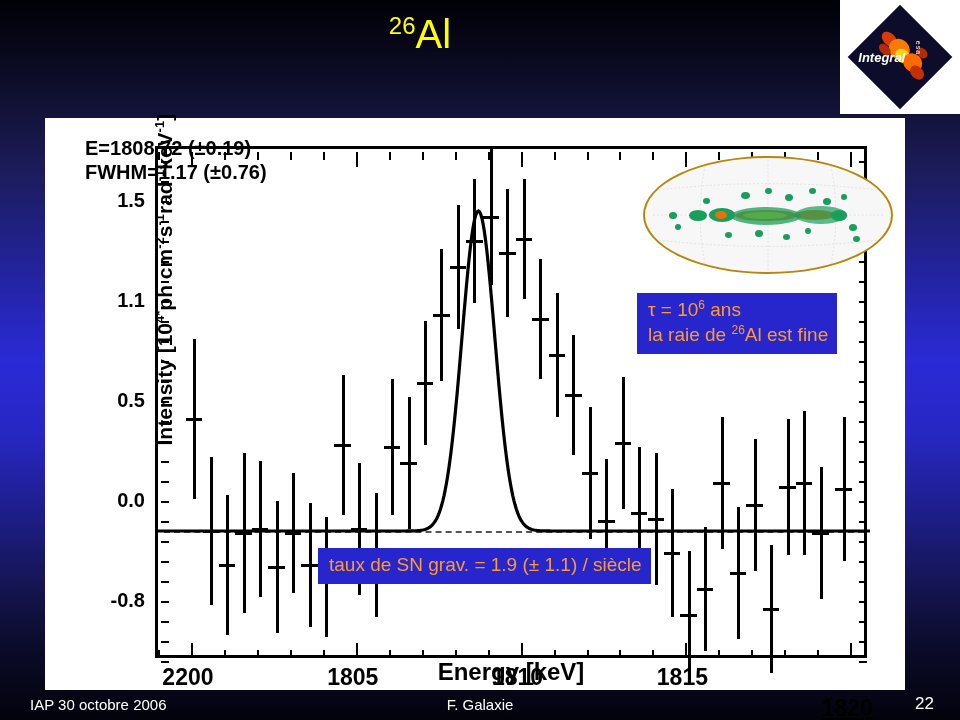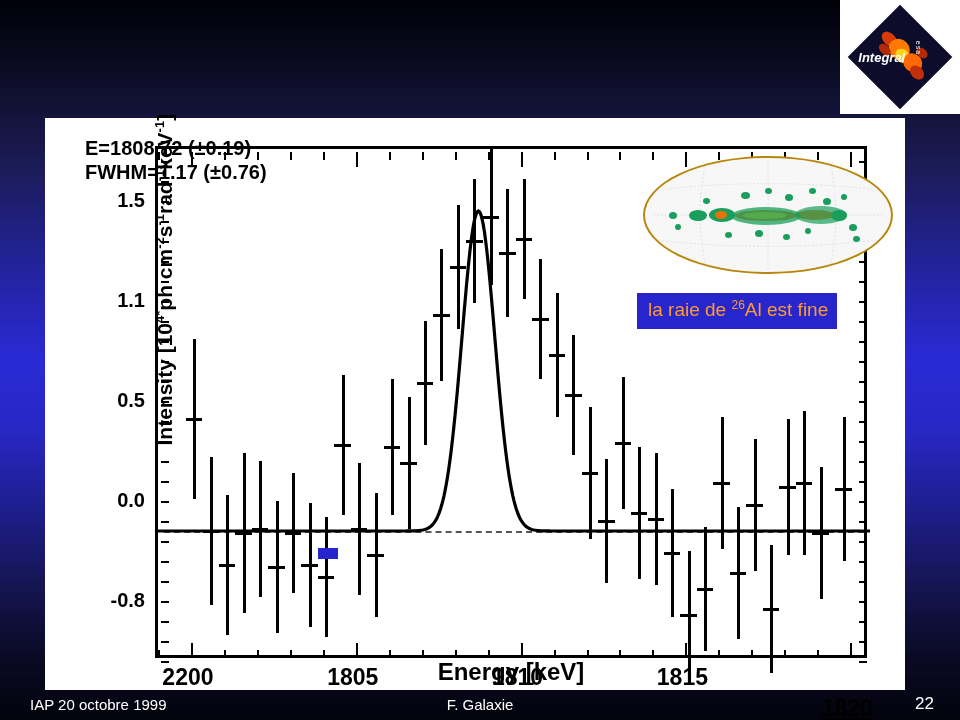--- a/index.html
+++ b/index.html
@@ -122,20 +122,23 @@
   }
   #footer .fl{position:absolute;left:30px;top:6px;}
   #footer .fc{position:absolute;left:0;top:6px;width:960px;text-align:center;}
   #footer .fr{position:absolute;right:26px;top:4px;font-size:17px;}
 </style>
 </head>
 <body>
 
 <div id="slide">
 
+  <div id="title">
+    <sup>26</sup><span>Al</span>
+  </div>
 
   <div id="logo">
     <div class="diamond">
       <div class="blob" style="left:8px;top:26px;width:18px;height:12px;background:#d93a0a;"></div>
       <div class="blob" style="left:20px;top:22px;width:22px;height:20px;background:#ff7a00;"></div>
       <div class="blob" style="left:30px;top:28px;width:16px;height:13px;background:#ffd21a;"></div>
       <div class="blob" style="left:40px;top:23px;width:20px;height:18px;background:#ff6a00;"></div>
       <div class="blob" style="left:52px;top:30px;width:16px;height:12px;background:#c22f08;"></div>
       <div class="blob" style="left:14px;top:38px;width:14px;height:9px;background:#b32a06;"></div>
       <div class="blob" style="left:44px;top:14px;width:12px;height:9px;background:#b32a06;"></div>
@@ -377,38 +380,42 @@
         <div class="sp" style="left:160px;top:70px;width:6px;height:6px;background:#1a9e5c;"></div>
         <div class="sp" style="left:204px;top:66px;width:8px;height:7px;background:#1a9e5c;"></div>
         <div class="sp" style="left:30px;top:66px;width:6px;height:6px;background:#1a9e5c;"></div>
         <div class="sp" style="left:208px;top:78px;width:7px;height:6px;background:#1a9e5c;"></div>
         <div class="cred">INTEGRAL/SPI</div>
       </div>
     </div>
 
     <div class="annbox" id="ann1" style="left:592px;top:175px;">
       <div>
+        <span>τ = 10</span><sup>6</sup><span> ans</span>
+      </div>
+      <div>
         <span>la raie de </span><sup>26</sup><span>Al est fine</span>
       </div>
     </div>
 
     <div class="annbox" id="ann2" style="left:273px;top:430px;">
+      <div>taux de SN grav. = 1.9 (± 1.1) / siècle</div>
     </div>
 
   <div class="xlabtxt" style="left: 92.963px; top: 548px; width: 100px;">2200</div>
       <div class="xlabtxt" style="left: 257.778px; top: 548px; width: 100px;">1805</div>
       <div class="xlabtxt" style="left: 422.593px; top: 548px; width: 100px;">1810</div>
       <div class="xlabtxt" style="left: 587.407px; top: 548px; width: 100px;">1815</div>
       <div class="xlabtxt" style="left: 752.222px; top: 579px; width: 100px; text-decoration: underline;">1820</div>
       <div class="ylabtxt" style="left: 24px; top: 472px; width: 76px;">-0.8</div>
       <div class="ylabtxt" style="left: 24px; top: 372px; width: 76px;">0.0</div>
       <div class="ylabtxt" style="left: 24px; top: 272px; width: 76px;">0.5</div>
       <div class="ylabtxt" style="left: 24px; top: 172px; width: 76px;">1.1</div>
       <div class="ylabtxt" style="left: 24px; top: 72px; width: 76px;">1.5</div>
     </div>
 
   <div id="footer">
-    <span class="fl">IAP 20 octobre 1999</span>
+    <span class="fl">IAP 30 octobre 2006</span>
     <span class="fc">F. Galaxie</span>
     <span class="fr">22</span>
   </div>
 
 </div>
 
 </body></html>

